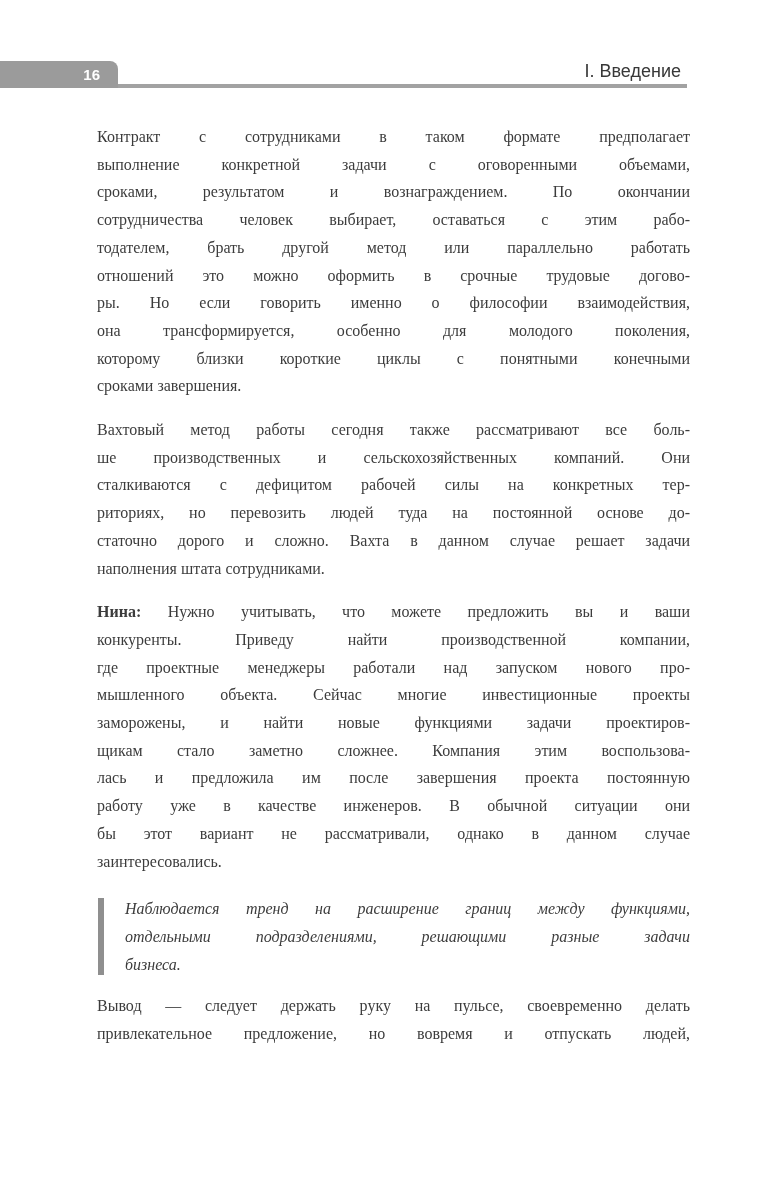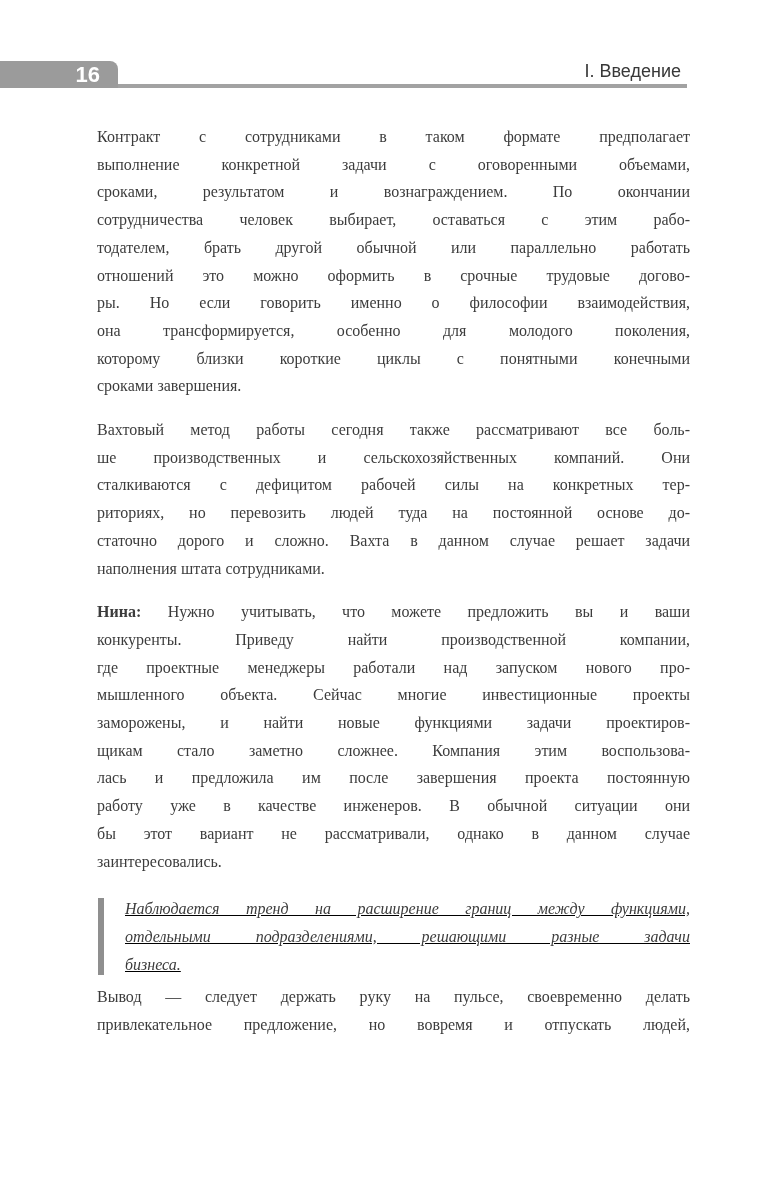--- a/index.html
+++ b/index.html
@@ -21,21 +21,21 @@
     border-radius: 0 8px 0 0;
     box-sizing: border-box;
     display: flex;
     align-items: center;
     justify-content: flex-end;
     padding-right: 18px;
   }
   .page-number {
     font-family: "Liberation Sans", sans-serif;
     font-weight: bold;
-    font-size: 22px;
+    font-size: 15px;
     color: #ffffff;
     line-height: 1;
   }
   .header-title {
     position: absolute;
     top: 61px; right: 99px;
     font-family: "Liberation Sans", sans-serif;
     font-size: 18px;
     color: #383838;
     line-height: 1.2;
@@ -61,23 +61,22 @@
     color: #3c3c3c;
     text-align: justify;
     text-align-last: justify;
   }
   .ln.end { text-align-last: left; }
   .speaker { font-weight: bold; }
 
   
   .quote {
     position: relative;
-    margin: 20px 0 5px 0;
+    margin: 20px 0 14px 0;
     padding-left: 28px;
-    text-decoration: underline;
   }
   .quote-bar {
     position: absolute;
     left: 1px; top: 3px; bottom: 3px;
     width: 6px;
     background: #8f8f8f;
   }
   .quote .ln { font-style: italic; }
 </style>
 </head>
@@ -91,21 +90,21 @@
   <div class="header-title">I. Введение</div>
   <div class="header-rule"></div>
 
   <div class="content">
 
     <div class="para">
       <div class="ln">Контракт с сотрудниками в таком формате предполагает</div>
       <div class="ln">выполнение конкретной задачи с оговоренными объемами,</div>
       <div class="ln">сроками, результатом и вознаграждением. По окончании</div>
       <div class="ln">сотрудничества человек выбирает, оставаться с этим рабо-</div>
-      <div class="ln">тодателем, брать другой обычной или параллельно работать</div>
+      <div class="ln">тодателем, брать другой метод или параллельно работать</div>
       <div class="ln">отношений это можно оформить в срочные трудовые догово-</div>
       <div class="ln">ры. Но если говорить именно о философии взаимодействия,</div>
       <div class="ln">она трансформируется, особенно для молодого поколения,</div>
       <div class="ln">которому близки короткие циклы с понятными конечными</div>
       <div class="ln end">сроками завершения.</div>
     </div>
 
     <div class="para">
       <div class="ln">Вахтовый метод работы сегодня также рассматривают все боль-</div>
       <div class="ln">ше производственных и сельскохозяйственных компаний. Они</div>

